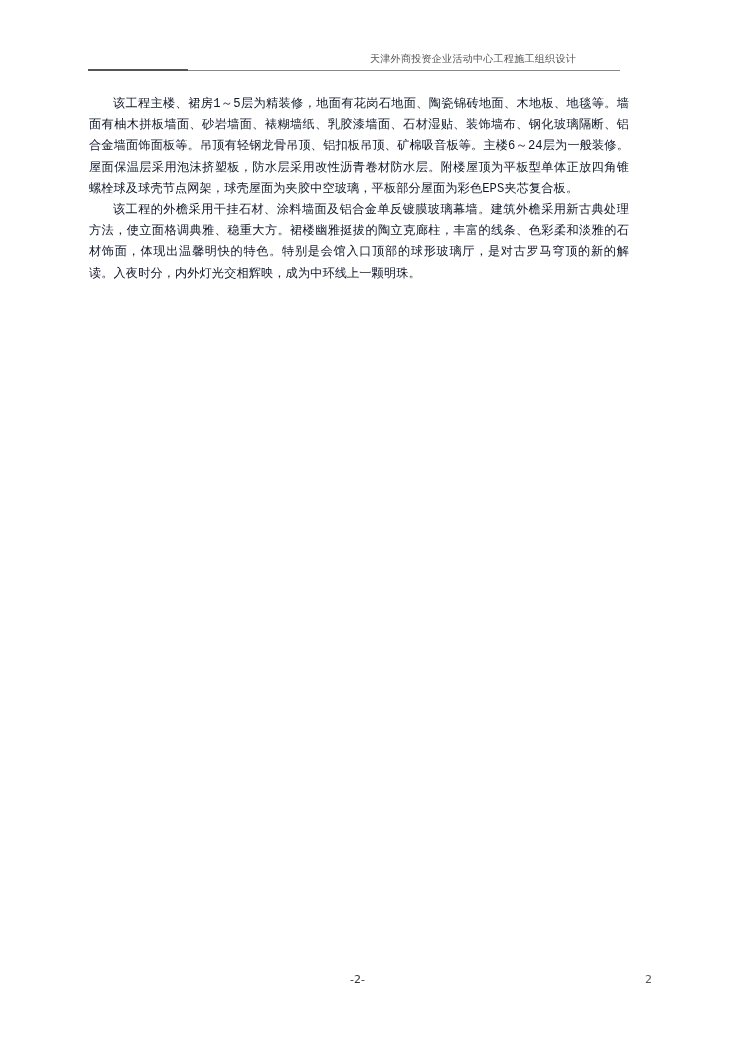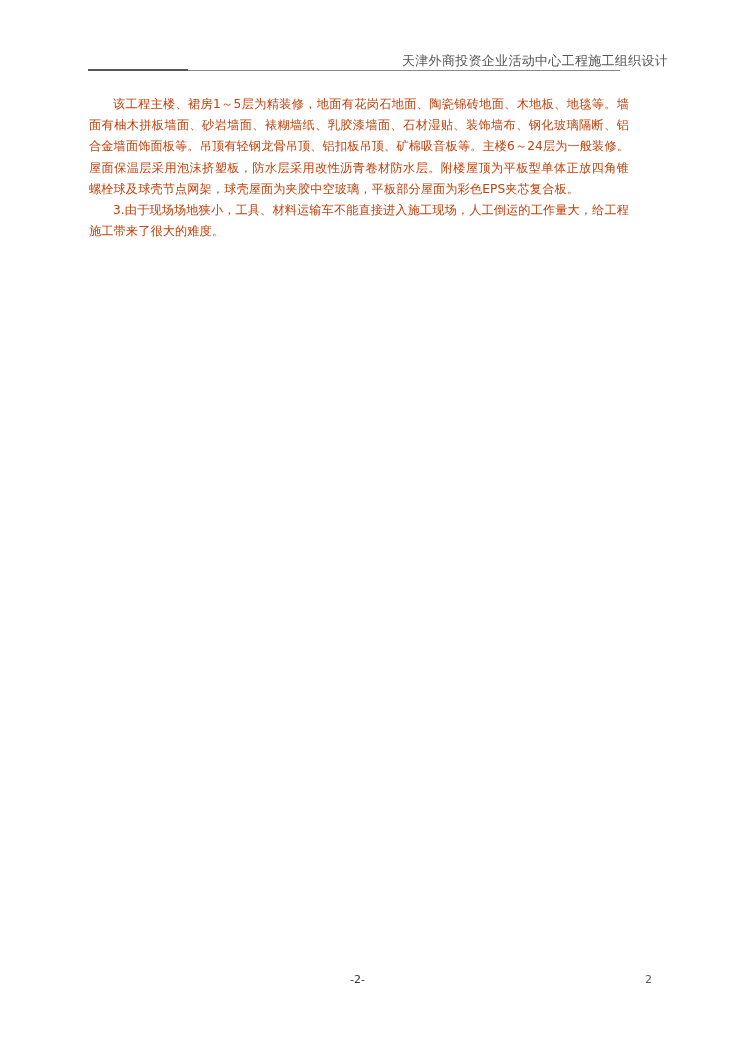--- a/index.html
+++ b/index.html
@@ -1,32 +1,32 @@
 <!DOCTYPE html>
 <html><head>
 <meta charset="utf-8">
 <style>
   html, body { margin:0; padding:0; background:#ffffff; }
   body { width:744px; height:1052px; position:relative; overflow:hidden;
          font-family:"DejaVu Sans", "Liberation Sans", sans-serif; color:#222; }
   .header-title { position:absolute; left:370px; top:52px; width:243px;
-         font-size:13px; color:#555; letter-spacing:0.3px; white-space:nowrap;margin-left:32px; }
+         font-size:10px; color:#555; letter-spacing:0.3px; white-space:nowrap; }
   .header-rule { position:absolute; left:88px; top:70px; width:532px; height:1px;
          background:#888; }
   .header-rule::before { content:""; position:absolute; left:0; top:-1px; width:100px; height:2px; background:#555; }
-  .body { position:absolute; left:89px; top:94px; width:540px; font-size:12.2px; line-height:21.2px; color:#c2410c; }
+  .body { position:absolute; left:89px; top:94px; width:540px; font-size:12.2px; line-height:21.2px; color:#0f172a;font-family:Liberation Mono, monospace; }
   .body p { margin:0; text-indent:24px; text-align:justify; letter-spacing:0.1px; }
   .page-num { position:absolute; left:350px; top:973px; font-size:11px; color:#333; }
   .page-num-right { position:absolute; left:645px; top:973px; font-size:11px; color:#555; }
 </style>
 </head>
 <body>
 
 <div class="header-title">天津外商投资企业活动中心工程施工组织设计</div>
 <div class="header-rule"></div>
 
 <div class="body">
   <p>该工程主楼、裙房1～5层为精装修，地面有花岗石地面、陶瓷锦砖地面、木地板、地毯等。墙面有柚木拼板墙面、砂岩墙面、裱糊墙纸、乳胶漆墙面、石材湿贴、装饰墙布、钢化玻璃隔断、铝合金墙面饰面板等。吊顶有轻钢龙骨吊顶、铝扣板吊顶、矿棉吸音板等。主楼6～24层为一般装修。屋面保温层采用泡沫挤塑板，防水层采用改性沥青卷材防水层。附楼屋顶为平板型单体正放四角锥螺栓球及球壳节点网架，球壳屋面为夹胶中空玻璃，平板部分屋面为彩色EPS夹芯复合板。</p>
-  <p>3.由于现场场地狭小，工具、材料运输车不能直接进入施工现场，人工倒运的工作量大，给工程施工带来了很大的难度。</p>
+  <p>该工程的外檐采用干挂石材、涂料墙面及铝合金单反镀膜玻璃幕墙。建筑外檐采用新古典处理方法，使立面格调典雅、稳重大方。裙楼幽雅挺拔的陶立克廊柱，丰富的线条、色彩柔和淡雅的石材饰面，体现出温馨明快的特色。特别是会馆入口顶部的球形玻璃厅，是对古罗马穹顶的新的解读。入夜时分，内外灯光交相辉映，成为中环线上一颗明珠。</p>
 </div>
 
 <div class="page-num">-2-</div>
 <div class="page-num-right">2</div>
 
 </body></html>

